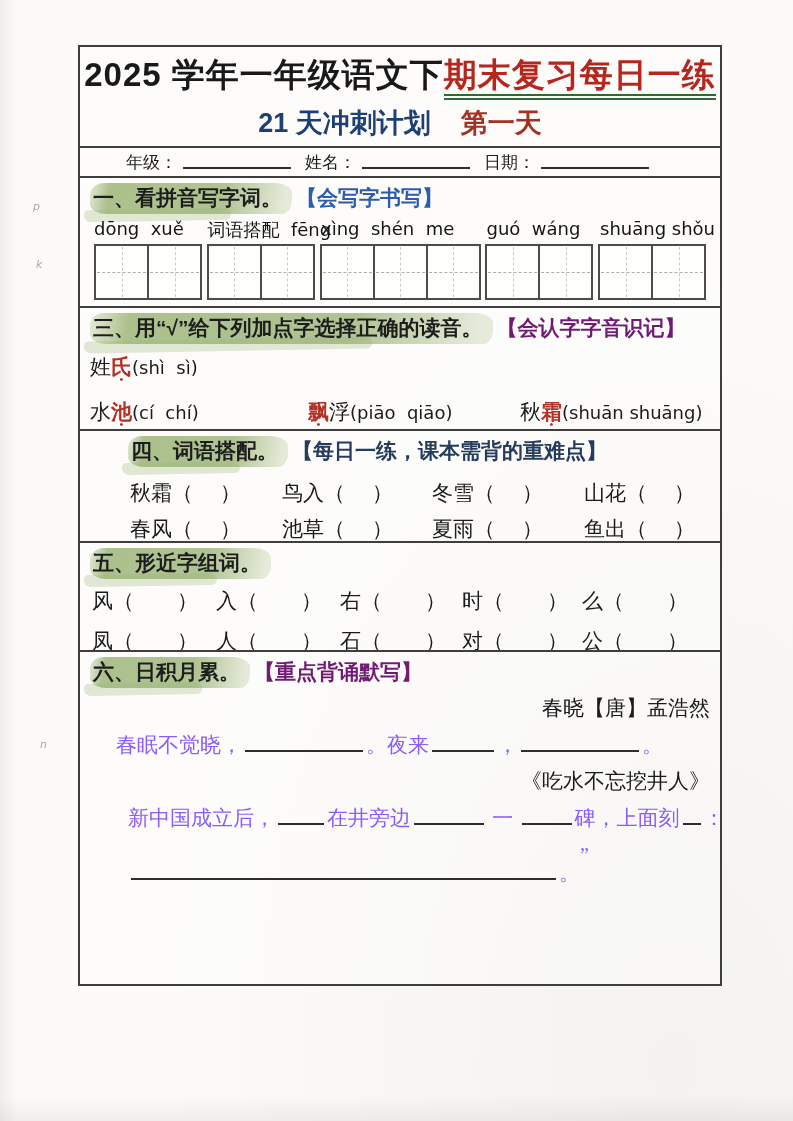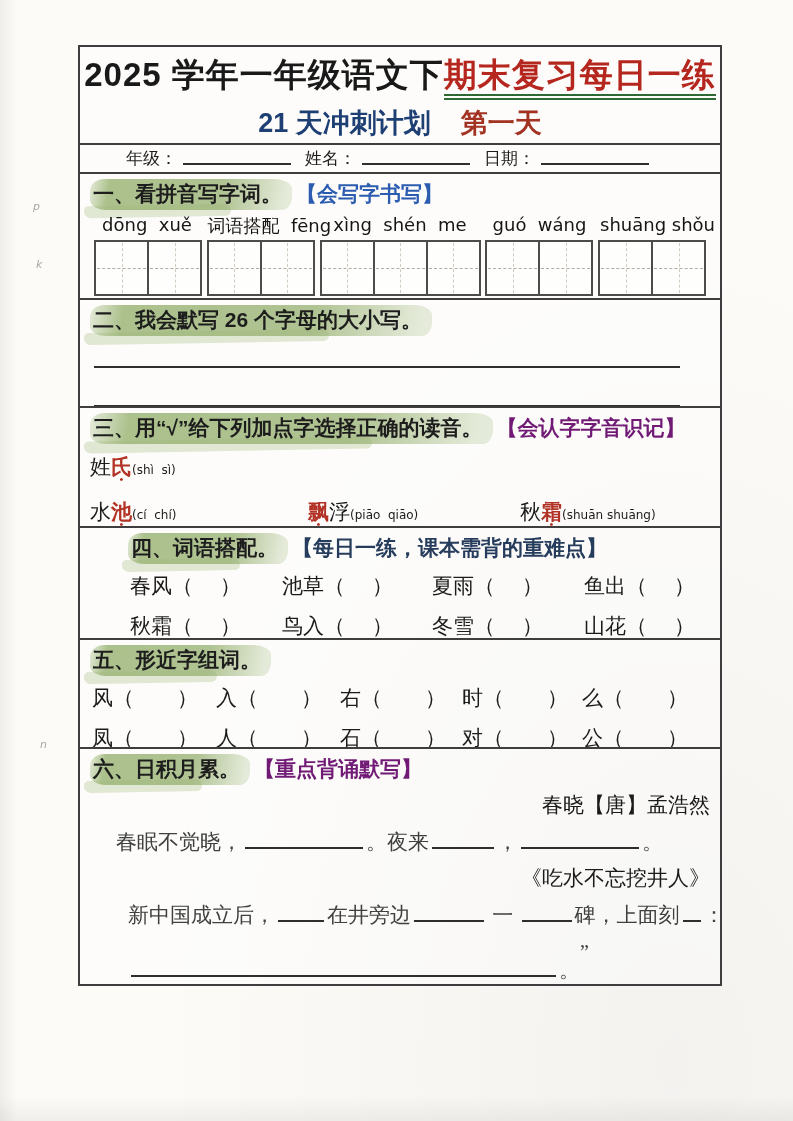--- a/index.html
+++ b/index.html
@@ -48,21 +48,21 @@
     background:rgba(152,178,114,0.45);border-radius:10px 14px 12px 14px;transform:rotate(-1deg);z-index:-1;}
   .tag{font-size:21px;font-weight:bold;margin-left:4px;font-family:"Liberation Sans", sans-serif;}
   .tag.blue{color:#2b5cb0;}
   .tag.navy{color:#263c5c;}
   .tag.dblue{color:#701a75;}
 
   
   .s1{height:130px;}
   .prow,.grow{display:flex;justify-content:space-between;padding:0 4px;}
   .prow{margin-top:4px;font-family:"DejaVu Sans", sans-serif;font-size:18px;color:#151515;}
-  .prow .pl{text-align:center;white-space:pre;}
+  .prow .pl{white-space:pre;}
   .pl.w2{width:106px;} .pl.w3{width:158px;}
   .grow{margin-top:2px;}
   .ggroup{display:flex;border:2px solid #4c4c4c;height:52px;box-sizing:content-box;background:rgba(255,255,255,0.5);}
   .cell{width:51px;position:relative;}
   .cell + .cell{border-left:2px solid #4c4c4c;}
   .cell::before{content:"";position:absolute;left:1px;right:1px;top:50%;border-top:1px dashed #b3aca2;}
   .cell::after{content:"";position:absolute;top:1px;bottom:1px;left:50%;border-left:1px dashed #cfc9c0;}
 
   
   .s2{height:108px;}
@@ -70,41 +70,41 @@
   .wl1{margin-top:30px;} .wl2{margin-top:37px;}
 
   
   .s3{height:123px;}
   .trow{display:grid;grid-template-columns:218px 212px 1fr;font-size:21px;color:#1b1b1b;}
   .trow1{margin-top:9px;} .trow2{margin-top:17px;}
   .titem{white-space:pre;}
   .rc{color:#b23226;position:relative;font-weight:bold;}
   .rc::after{content:"•";position:absolute;left:50%;transform:translateX(-50%);bottom:-0.52em;
     font-size:11px;color:#b23226;}
-  .py{font-family:"DejaVu Sans", sans-serif;font-size:12px;white-space:pre;}
+  .py{font-family:"DejaVu Sans", sans-serif;font-size:18px;white-space:pre;}
 
   
   .s4{height:112px;padding-left:48px;}
   .crow{display:grid;font-size:21px;color:#1b1b1b;white-space:nowrap;}
   .crow4{grid-template-columns:152px 150px 152px 1fr;padding-left:2px;}
   .crow4.r1{margin-top:8px;} .crow4.r2{margin-top:12px;}
   .crow5{grid-template-columns:124px 124px 122px 120px 1fr;padding-left:2px;}
   .crow5.r1{margin-top:8px;} .crow5.r2{margin-top:12px;}
   .pgap{display:inline-block;width:27px;}
   .pgap.wide{width:43px;}
 
   
   .s5{height:109px;}
 
   
   .s6{flex:1;}
   .center{text-align:right;font-size:21px;color:#1b1b1b;}
   .poemtitle{margin-top:6px;}
   .booktitle{margin-top:8px;}
-  .sline{font-size:21px;color:#404040;margin-top:9px;white-space:nowrap;}
+  .sline{font-size:21px;color:#8b5cf6;margin-top:9px;white-space:nowrap;}
   .sl1{margin-left:26px;} .sl2{margin-left:38px;} .sl3{margin-left:38px;margin-top:12px;}
   .blank{display:inline-block;border-bottom:2px solid #2e2e2e;height:14px;margin:0 3px;}
   .b118{width:118px;} .b62{width:62px;} .b46{width:46px;} .b70{width:70px;}
   .b50{width:50px;} .b18{width:18px;} .b425{width:425px;}
   .q{vertical-align:18px;font-size:20px;}
 
   
   .mark{position:absolute;font-size:11px;color:rgba(95,95,95,0.55);font-style:italic;
     font-family:"DejaVu Sans", sans-serif;}
   .m1{left:33px;top:200px;} .m2{left:36px;top:258px;} .m3{left:40px;top:738px;}
@@ -161,57 +161,50 @@
           <div class="cell"></div>
           <div class="cell"></div>
         </div>
       <div class="ggroup">
           <div class="cell"></div>
           <div class="cell"></div>
         </div>
     </div>
   </div>
 
-  <div class="row sec s2">
-    <div>
-      <span class="stitle hl">二、我会默写 26 个字母的大小写。</span>
-    </div>
-    <div class="wline wl1"></div>
-    <div class="wline wl2"></div>
-  </div>
 
   <div class="row sec s3">
     <div>
       <span class="stitle hl">三、用“√”给下列加点字选择正确的读音。</span><span class="tag dblue">【会认字字音识记】</span>
     </div>
     <div class="trow trow1">
       <span class="titem"><span>姓</span><span class="rc">氏</span><span></span><span class="py">(shì  sì)</span></span>
     </div>
     <div class="trow trow2">
       <span class="titem"><span>水</span><span class="rc">池</span><span></span><span class="py">(cí  chí)</span></span>
       <span class="titem"><span></span><span class="rc">飘</span><span>浮</span><span class="py">(piāo  qiāo)</span></span>
       <span class="titem"><span>秋</span><span class="rc">霜</span><span></span><span class="py">(shuān shuāng)</span></span>
     </div>
   </div>
 
   <div class="row sec s4">
     <div>
       <span class="stitle hl">四、词语搭配。</span><span class="tag navy">【每日一练，课本需背的重难点】</span>
+    </div>
+    <div class="crow crow4 r2">
+      <span><span>秋霜</span><span>（</span><span class="pgap"></span><span>）</span></span>
+      <span><span>鸟入</span><span>（</span><span class="pgap"></span><span>）</span></span>
+      <span><span>冬雪</span><span>（</span><span class="pgap"></span><span>）</span></span>
+      <span><span>山花</span><span>（</span><span class="pgap"></span><span>）</span></span>
     </div>
     <div class="crow crow4 r1">
       <span><span>春风</span><span>（</span><span class="pgap"></span><span>）</span></span>
       <span><span>池草</span><span>（</span><span class="pgap"></span><span>）</span></span>
       <span><span>夏雨</span><span>（</span><span class="pgap"></span><span>）</span></span>
       <span><span>鱼出</span><span>（</span><span class="pgap"></span><span>）</span></span>
-    </div>
-    <div class="crow crow4 r2">
-      <span><span>秋霜</span><span>（</span><span class="pgap"></span><span>）</span></span>
-      <span><span>鸟入</span><span>（</span><span class="pgap"></span><span>）</span></span>
-      <span><span>冬雪</span><span>（</span><span class="pgap"></span><span>）</span></span>
-      <span><span>山花</span><span>（</span><span class="pgap"></span><span>）</span></span>
     </div>
   </div>
 
   <div class="row sec s5">
     <div>
       <span class="stitle hl">五、形近字组词。</span>
     </div>
     <div class="crow crow5 r1">
       <span><span>风</span><span>（</span><span class="pgap wide"></span><span>）</span></span>
       <span><span>入</span><span>（</span><span class="pgap wide"></span><span>）</span></span>

